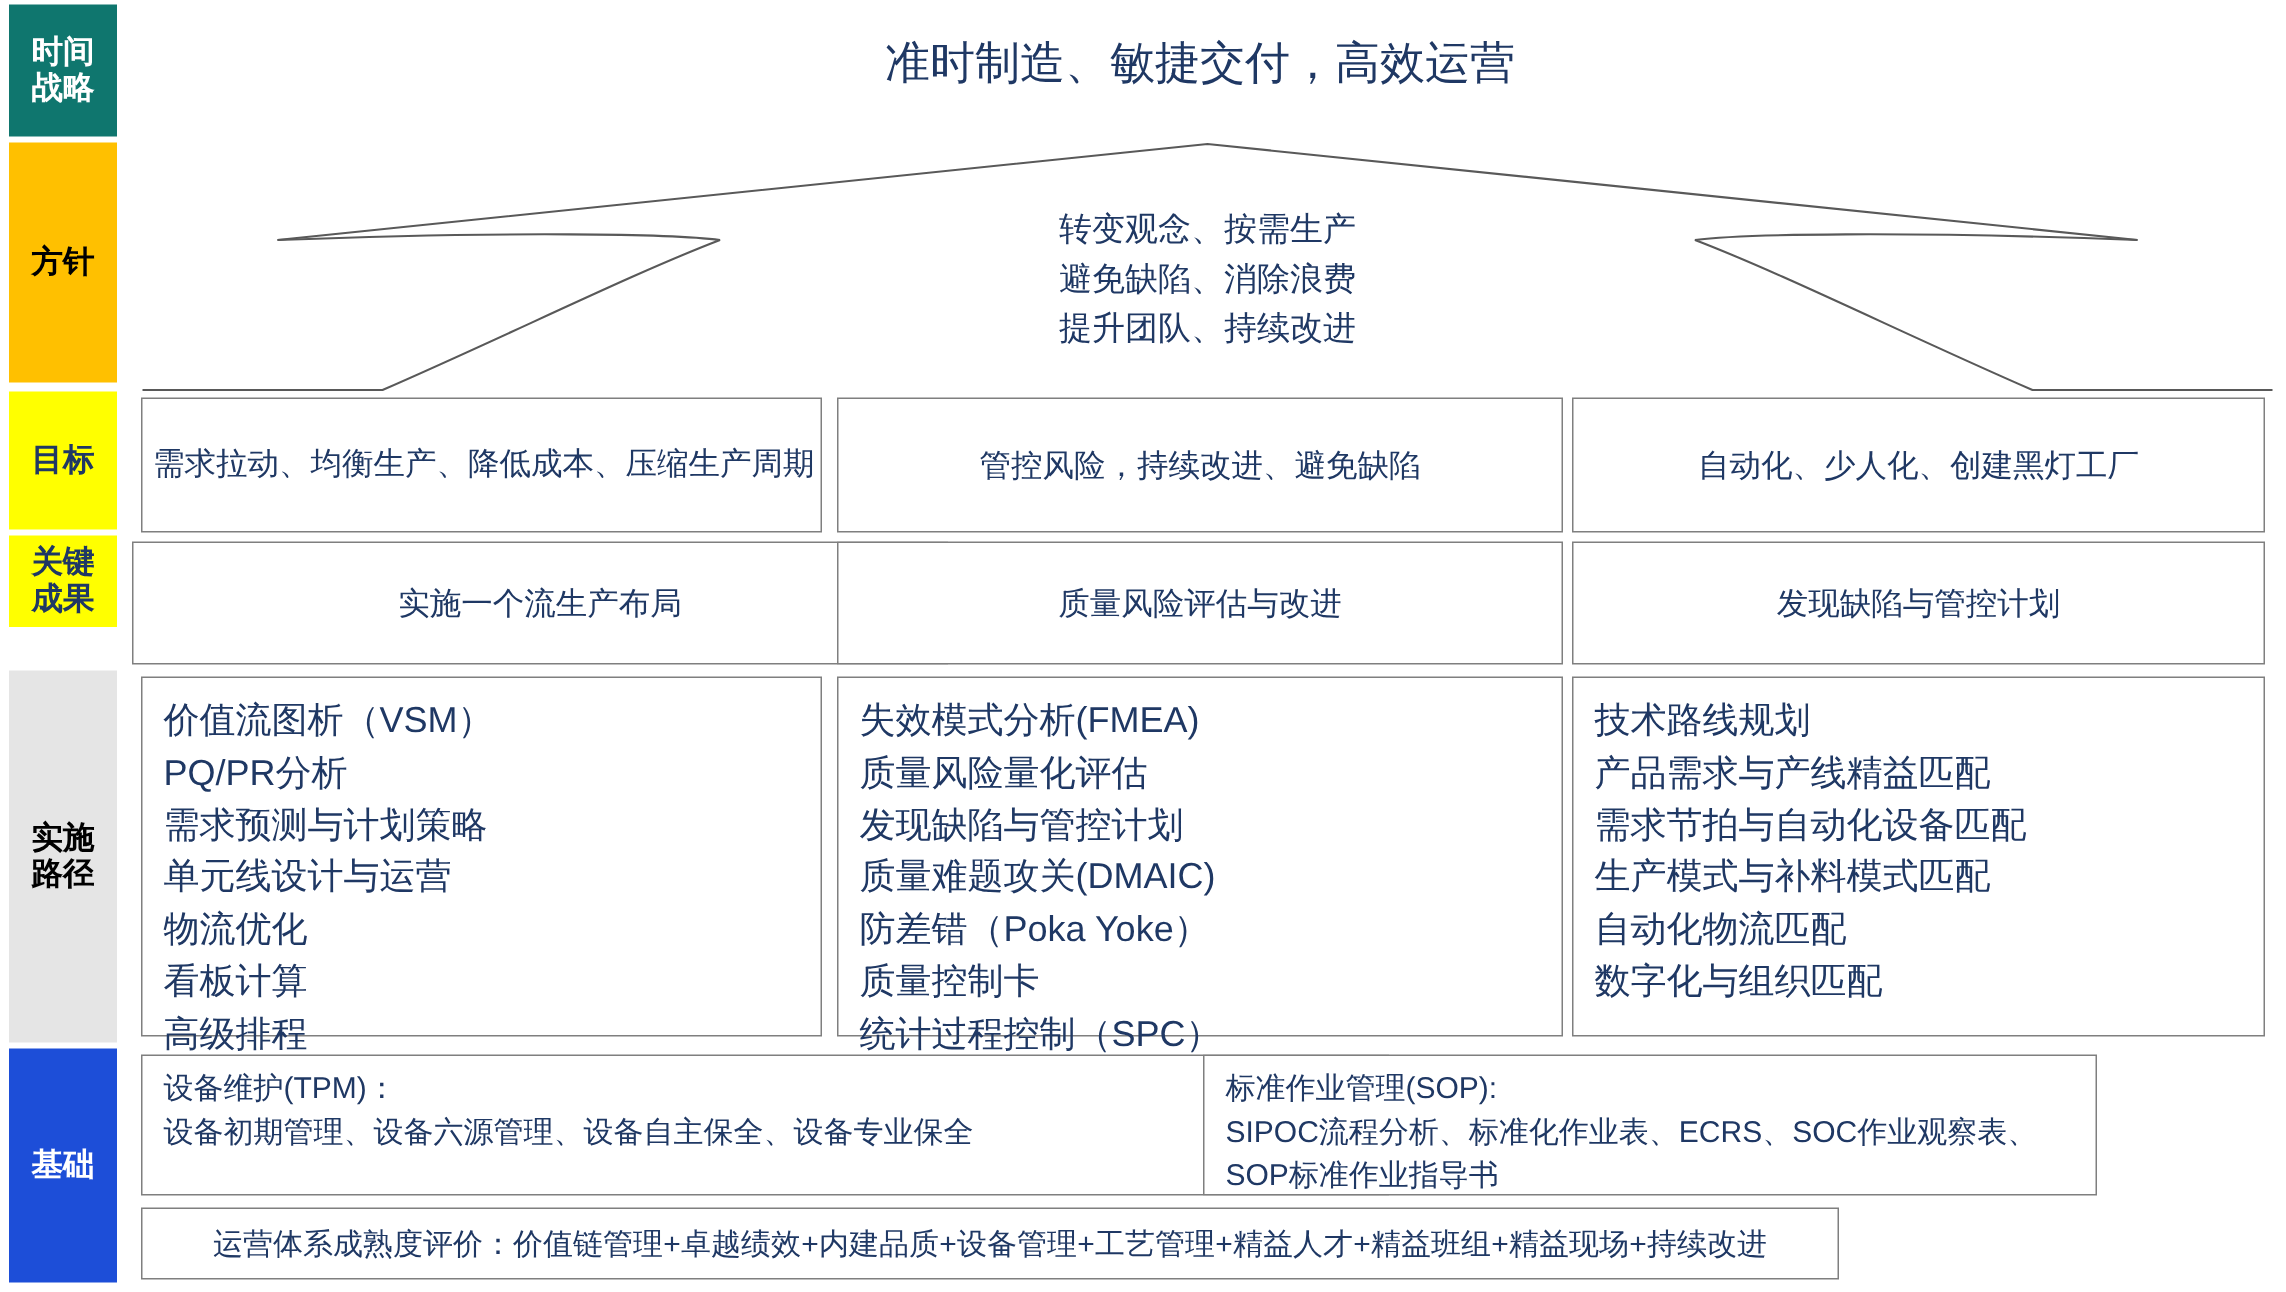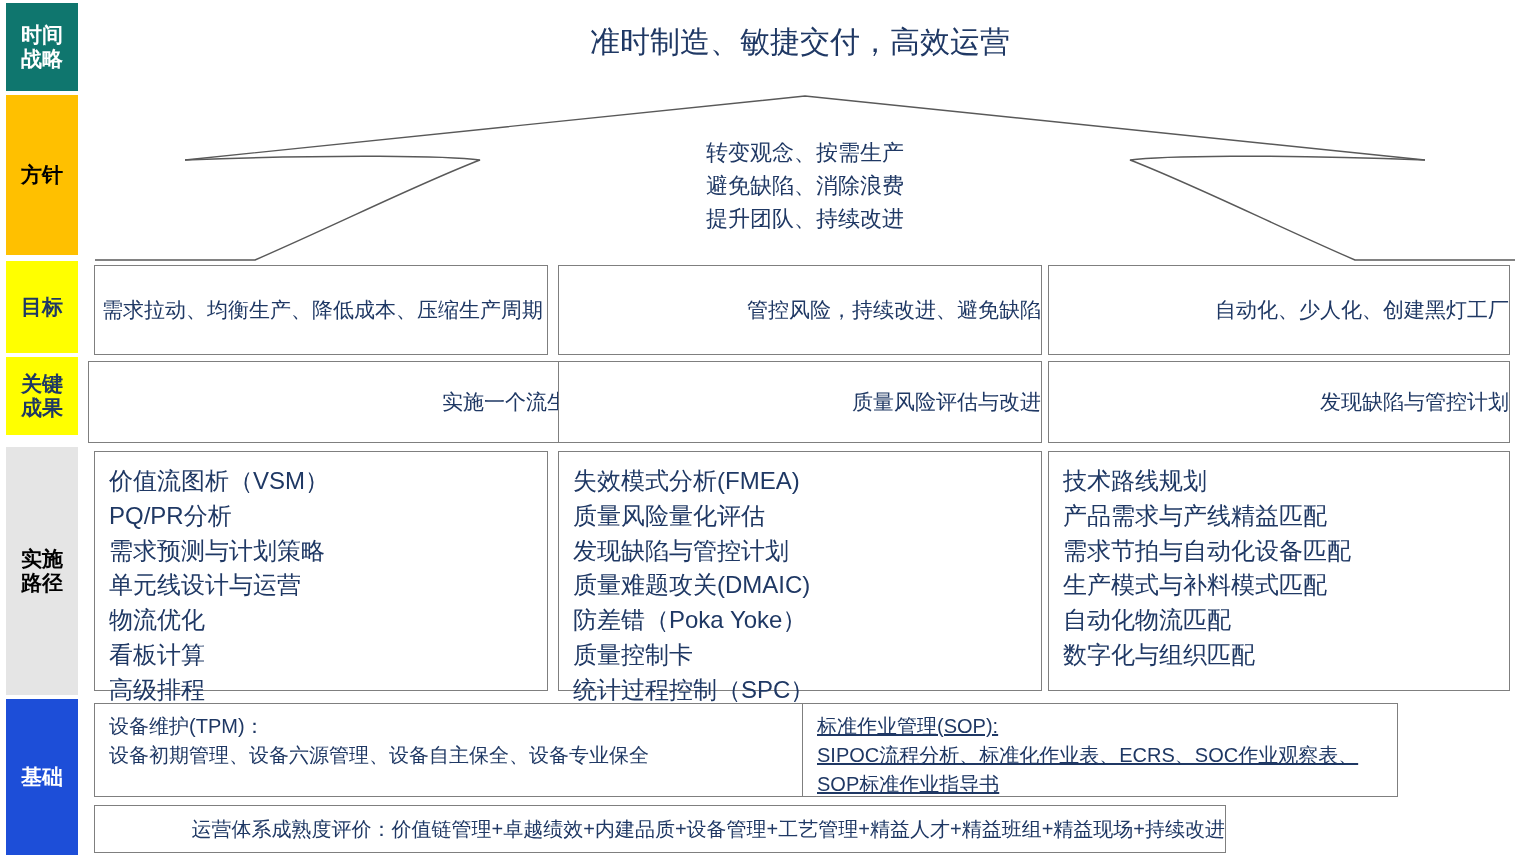--- a/index.html
+++ b/index.html
@@ -31,21 +31,21 @@
     text-align: center;
     font-weight: bold;
     font-size: 21px;
     line-height: 1.15;
     box-sizing: border-box;
   }
   .rail span { display: block; }
   .rail-strategy { top: 3px;   height: 88px;  background: #0f766e; color: #ffffff; }
   .rail-policy   { top: 95px;  height: 160px; background: #ffc000; color: #000000; }
   .rail-goal     { top: 261px; height: 92px;  background: #ffff00; color: #1f3864; }
-  .rail-kr       { top: 357px; height: 78px;  background: #ffff00; color: #1f3864; }
+  .rail-kr       { top: 357px; height: 61px;  background: #ffff00; color: #1f3864; }
   .rail-path     { top: 447px; height: 248px; background: #e5e5e5; color: #000000; }
   .rail-found    { top: 699px; height: 156px; background: #1d4ed8; color: #ffffff; }
 
   
   .headline {
     position: absolute;
     left: 90px;
     top: 22px;
     width: 1420px;
     text-align: center;
@@ -76,22 +76,23 @@
   .box {
     position: absolute;
     border: 1px solid #7f7f7f;
     background: #ffffff;
     box-sizing: border-box;
     color: #1f3864;
   }
   .box-center {
     display: flex;
     align-items: center;
-    justify-content: flex-end;
-    text-align: center;
+    justify-content: center;
+    text-align: center;
+    font-family: Liberation Mono, monospace;
   }
   .box-left {
     display: flex;
     align-items: center;
     padding: 6px 4px;
     justify-content: flex-end;
   }
 
   .goal-box { top: 265px; height: 90px; font-size: 21px; }
   .goal-1 { left: 94px;  width: 454px; }
@@ -119,21 +120,21 @@
 
   .found-box {
     top: 703px;
     height: 94px;
     font-size: 20px;
     line-height: 1.45;
     padding: 8px 14px;
     display: block;
   }
   .found-1 { left: 94px;  width: 832px; }
-  .found-2 { left: 802px; width: 596px; text-decoration: underline; }
+  .found-2 { left: 802px; width: 596px; }
   .found-box .line { white-space: nowrap; }
 
   .maturity {
     left: 94px;
     top: 805px;
     width: 1132px;
     height: 48px;
     font-size: 20px;
   }
 </style>

